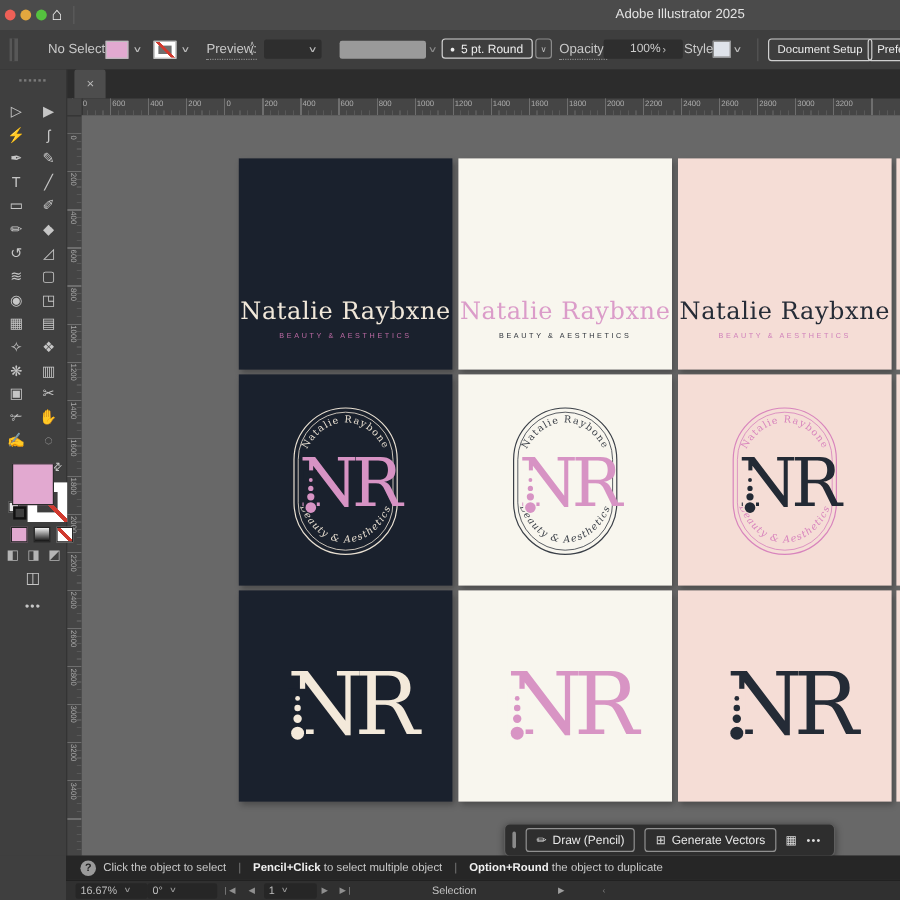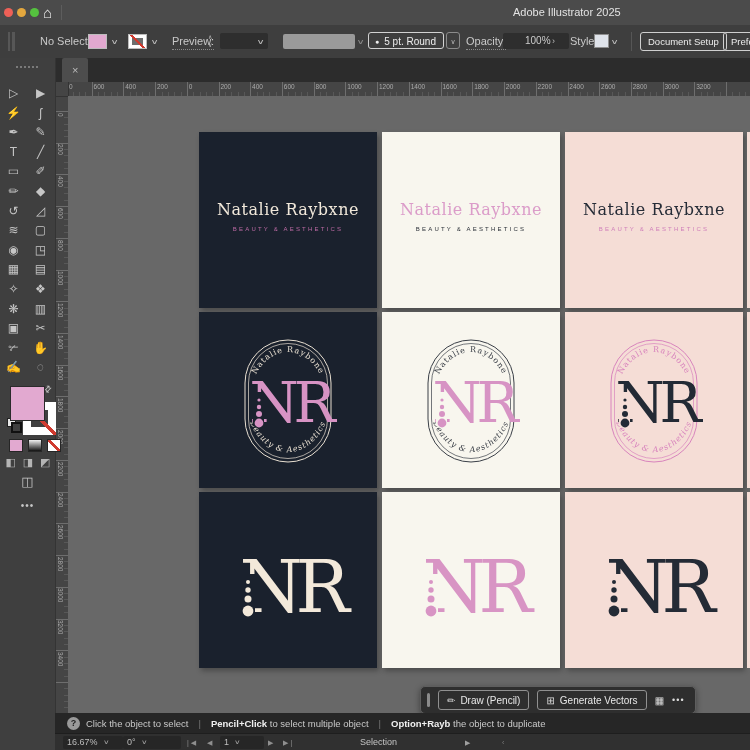--- a/index.html
+++ b/index.html
@@ -78,21 +78,21 @@
 
   
   #canvas{position:absolute;left:68px;top:96px;width:682px;height:617px;background:#686868;overflow:hidden;}
   .ab{position:absolute;width:178px;height:176px;box-shadow:2px 3px 5px rgba(0,0,0,.28);overflow:hidden;}
   .c1{left:131px;} .c2{left:314px;} .c3{left:497px;}
   .r1{top:36px;} .r2{top:216px;} .r3{top:396px;}
   .bg-navy{background:#1a212d;} .bg-cream{background:#f8f6ee;} .bg-blush{background:#f5ddd6;}
   .sliver{position:absolute;left:679px;width:3px;height:176px;background:#f5ddd6;}
 
   .wordmark{width:100%;text-align:center;padding-top:68px;box-sizing:border-box;}
-  .wm-name{font-family:"DejaVu Serif",serif;font-size:16px;letter-spacing:.5px;white-space:nowrap;}
+  .wm-name{font-family:"DejaVu Serif",serif;font-size:20px;letter-spacing:.5px;white-space:nowrap;margin-top:47px;}
   .wm-tag{font-size:6px;letter-spacing:2.2px;margin-top:7px;white-space:nowrap;}
   .v-navy .wm-name{color:#f1e8da;} .v-navy .wm-tag{color:#bc6aa4;}
   .v-cream .wm-name{color:#db9cc9;} .v-cream .wm-tag{color:#2b3038;}
   .v-blush .wm-name{color:#262c37;} .v-blush .wm-tag{color:#cf7fba;}
 
   .badge,.mono{position:absolute;left:0;top:0;width:178px;height:176px;}
   .badge .ring{fill:none;stroke-width:1;}
   .badge .ring2{fill:none;stroke-width:.7;}
   .arc{font-family:"DejaVu Serif",serif;font-size:8px;letter-spacing:1px;}
   .arc-bot{font-style:italic;}
@@ -418,21 +418,21 @@
     <span class="tb-ico">▦</span>
     <span class="more">•••</span>
   </div>
 
   <div id="hintbar">
     <span class="help">?</span>
     <span>Click the object to select</span>
     <span class="sep">|</span>
     <span><b>Pencil+Click</b><span> to select multiple object</span></span>
     <span class="sep">|</span>
-    <span><b>Option+Rayb</b><span> the object to duplicate</span></span>
+    <span><b>Option+Round</b><span> the object to duplicate</span></span>
   </div>
 
   <div id="statusbar">
     <span class="field" style="left:8px;width:52px">
         <span>16.67%</span>
         <span class="fchev">∨</span>
       </span>
     <span class="field" style="left:68px;width:50px">
         <span>0°</span>
         <span class="fchev">∨</span>

